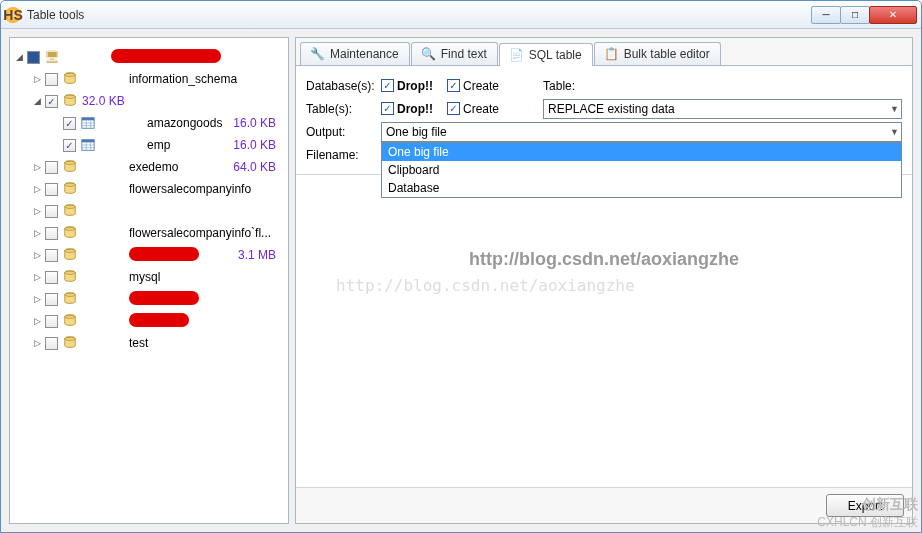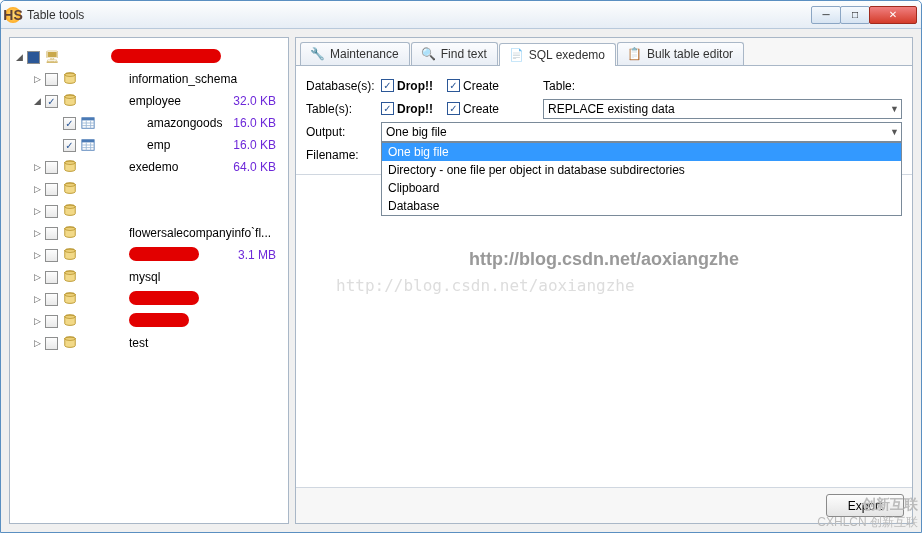--- a/index.html
+++ b/index.html
@@ -88,21 +88,20 @@
           <div class="tree-row" style="padding-left: 18px;">
             <span class="tree-exp">◢</span>
             <span class="tree-chk">✓</span>
             <span class="tree-ico tbl-ico">
               <svg viewBox="0 0 16 16">
                 <ellipse cx="8" cy="3" rx="6" ry="2" fill="#e8c96e" stroke="#b8942a"></ellipse>
                 <path d="M2 3v8c0 1.1 2.7 2 6 2s6-.9 6-2V3" fill="#f2d988" stroke="#b8942a"></path>
                 <ellipse cx="8" cy="3" rx="6" ry="2" fill="none" stroke="#b8942a"></ellipse>
               </svg>
             </span>
-            <span class="tree-label">employee</span>
             <span class="tree-size">32.0 KB</span>
           </div>
           <div class="tree-row" style="padding-left: 36px;">
             <span class="tree-exp"></span>
             <span class="tree-chk">✓</span>
             <span class="tree-ico tbl-ico">
               <svg viewBox="0 0 16 16">
                 <rect x="1" y="2" width="14" height="12" fill="#fff" stroke="#4a7ab5"></rect>
                 <rect x="1" y="2" width="14" height="3" fill="#4a7ab5"></rect>
                 <line x1="1" y1="8" x2="15" y2="8" stroke="#9cb8d6"></line>
@@ -146,20 +145,21 @@
           <div class="tree-row" style="padding-left: 18px;">
             <span class="tree-exp">▷</span>
             <span class="tree-chk"></span>
             <span class="tree-ico tbl-ico">
               <svg viewBox="0 0 16 16">
                 <ellipse cx="8" cy="3" rx="6" ry="2" fill="#e8c96e" stroke="#b8942a"></ellipse>
                 <path d="M2 3v8c0 1.1 2.7 2 6 2s6-.9 6-2V3" fill="#f2d988" stroke="#b8942a"></path>
                 <ellipse cx="8" cy="3" rx="6" ry="2" fill="none" stroke="#b8942a"></ellipse>
               </svg>
             </span>
+            <span class="tree-label">flowersalecompanyinfo</span>
             <span class="tree-size"></span>
           </div>
           <div class="tree-row" style="padding-left: 18px;">
             <span class="tree-exp">▷</span>
             <span class="tree-chk"></span>
             <span class="tree-ico tbl-ico">
               <svg viewBox="0 0 16 16">
                 <ellipse cx="8" cy="3" rx="6" ry="2" fill="#e8c96e" stroke="#b8942a"></ellipse>
                 <path d="M2 3v8c0 1.1 2.7 2 6 2s6-.9 6-2V3" fill="#f2d988" stroke="#b8942a"></path>
                 <ellipse cx="8" cy="3" rx="6" ry="2" fill="none" stroke="#b8942a"></ellipse>
@@ -253,21 +253,21 @@
           <div class="tab">
             <span class="tab-ico">🔧</span>
             <span>Maintenance</span>
           </div>
           <div class="tab">
             <span class="tab-ico">🔍</span>
             <span>Find text</span>
           </div>
           <div class="tab active">
             <span class="tab-ico">📄</span>
-            <span>SQL exedemo</span>
+            <span>SQL table</span>
           </div>
           <div class="tab">
             <span class="tab-ico">📋</span>
             <span>Bulk table editor</span>
           </div>
         </div>
 
       <div class="form">
         <div class="form-row">
           <span class="flabel">Database(s):</span>
@@ -298,21 +298,20 @@
             <span class="arrow">▼</span>
           </div>
         </div>
         <div class="form-row">
           <span class="flabel">Output:</span>
           <div class="combo">
             <span>One big file</span>
             <span class="arrow">▼</span>
             <div class="dropdown" id="dropdown">
                 <div class="sel">One big file</div>
-                <div>Directory - one file per object in database subdirectories</div>
                 <div>Clipboard</div>
                 <div>Database</div>
               </div>
           </div>
         </div>
         <div class="form-row">
           <span class="flabel">Filename:</span>
         </div>
       </div>
 

